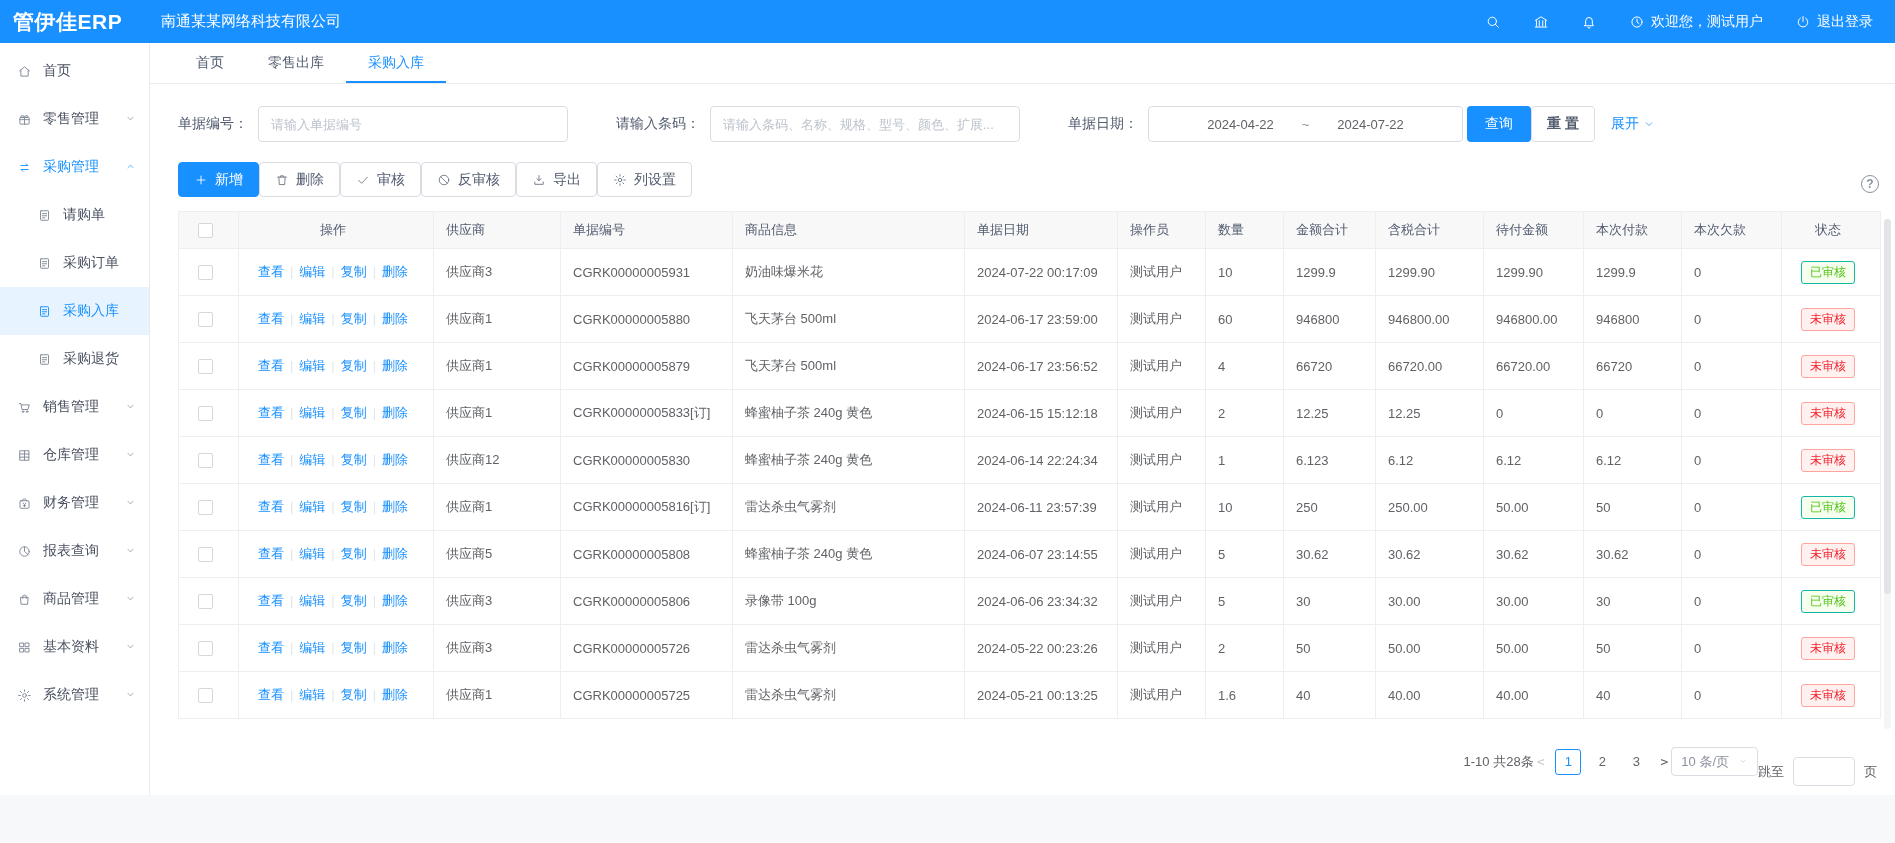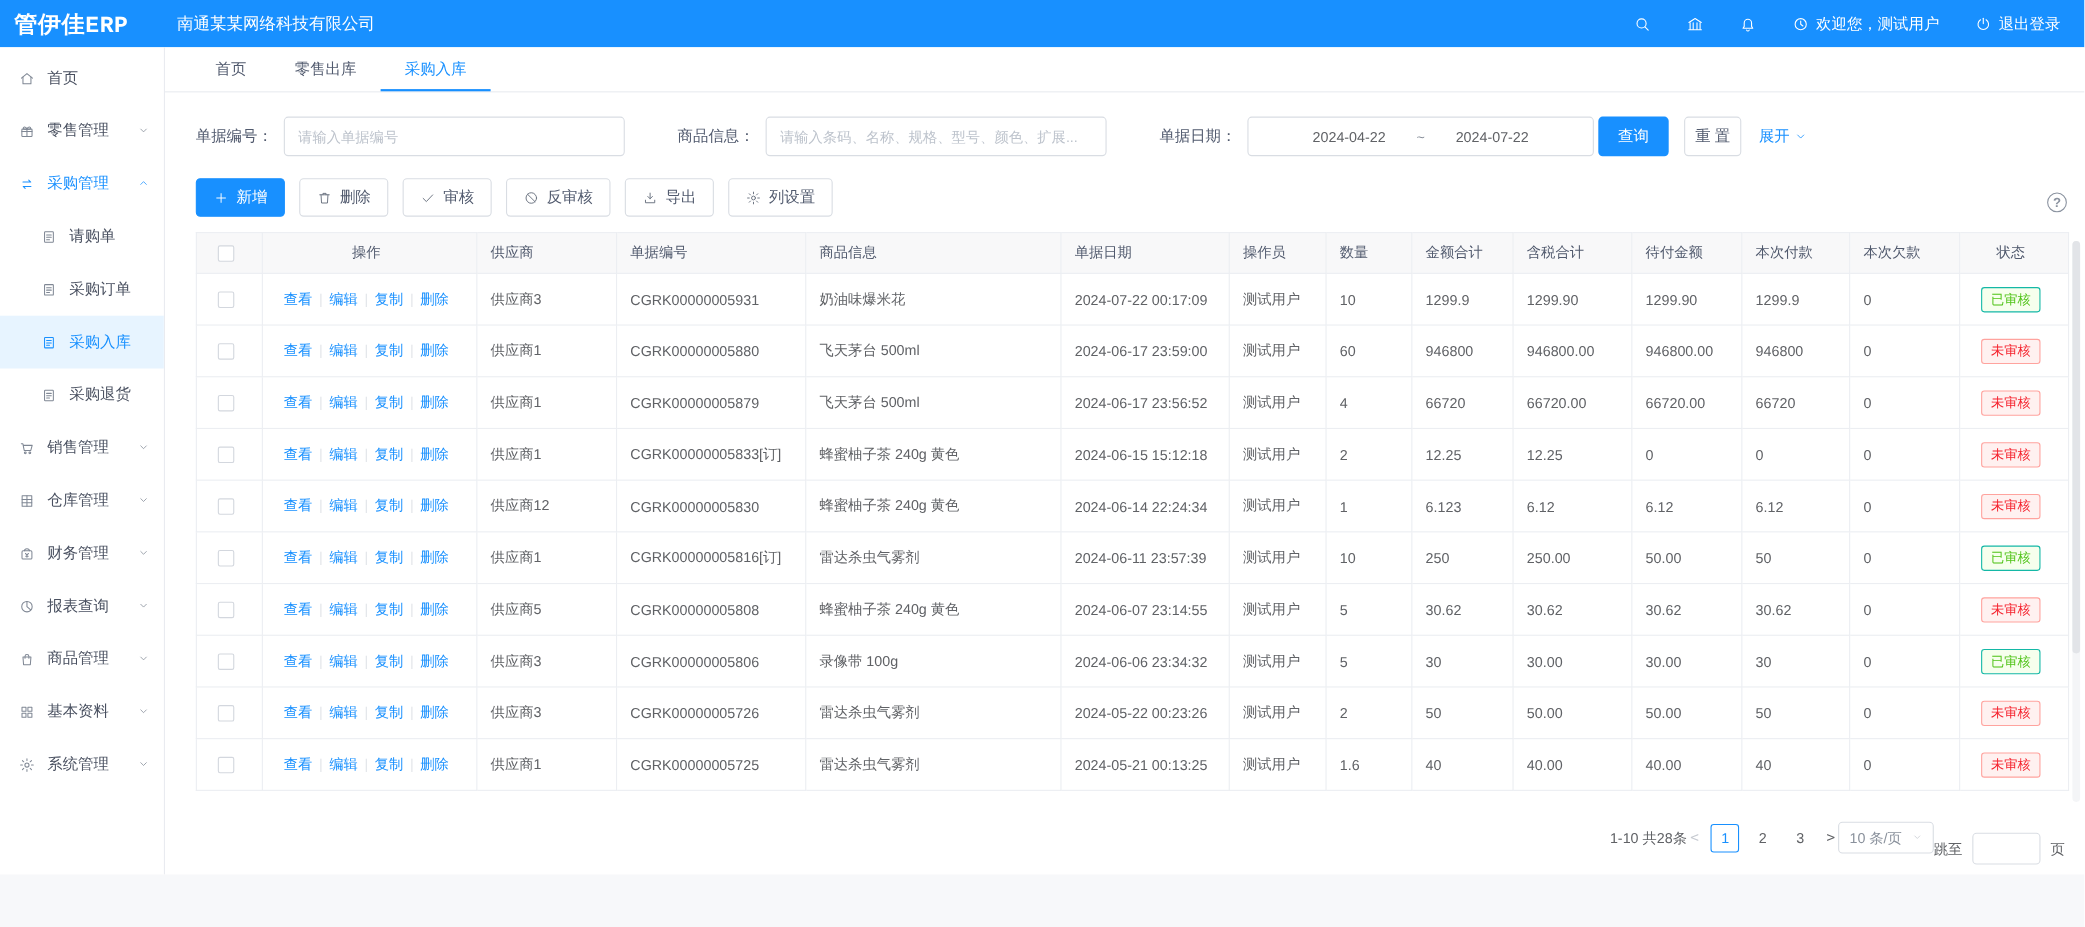--- a/index.html
+++ b/index.html
@@ -5,21 +5,21 @@
   * { box-sizing: border-box; }
   html,body { margin:0; padding:0; }
   body {
     width:1895px; height:843px; overflow:hidden; position:relative;
     background:#fff; color:#515a6e;
     font-family:"Liberation Sans","DejaVu Sans",sans-serif; font-size:14px;
   }
   .icon { display:inline-flex; align-items:center; justify-content:center; }
 
   
-  .topbar { height:43px; background:#1890ff; display:flex; align-items:center; color:#fff;font-family:Liberation Mono, monospace; }
+  .topbar { height:43px; background:#1890ff; display:flex; align-items:center; color:#fff; }
   .logo { flex:0 0 151px; padding-left:13px; font-size:21px; font-weight:700; letter-spacing:.5px; white-space:nowrap; }
   .company { font-size:15px; margin-left:10px; white-space:nowrap; }
   .topbar-right { margin-left:auto; display:flex; align-items:center; padding-right:22px; }
   .tb-item { margin-left:32px; display:flex; align-items:center; gap:6px; cursor:pointer; font-size:14px; }
 
   
   .main { display:flex; height:752px; }
   .sidebar { flex:0 0 150px; border-right:1px solid #e9ebf0; padding-top:4px; overflow:hidden; background:#fff; }
   .side-item { height:48px; display:flex; align-items:center; padding-left:17px; gap:11px; font-size:14px; color:#495060; position:relative; cursor:pointer; white-space:nowrap; }
   .side-item .icon { color:#7f8794; }
@@ -38,25 +38,25 @@
   .tab.active { color:#1890ff; border-bottom:2px solid #1890ff; }
 
   
   .filterbar { display:flex; align-items:center; padding:22px 14px 16px 28px; font-size:14px; }
   .f-group { display:flex; align-items:center; margin-right:48px; }
   .f-label { margin-right:10px; white-space:nowrap; color:#515a6e; }
   .f-input { width:310px; height:36px; border:1px solid #d9dde3; border-radius:4px; padding:0 12px; font-size:13px; color:#606266; outline:none; font-family:inherit; }
   .f-input::placeholder { color:#bdc3cc; }
   .daterange { width:315px; height:36px; border:1px solid #d9dde3; border-radius:4px; display:flex; align-items:center; justify-content:center; gap:28px; font-size:13px; color:#606266; cursor:pointer; }
   .btn-search { width:64px; height:36px; background:#1890ff; color:#fff; border:none; border-radius:4px; font-size:14px; cursor:pointer; font-family:inherit; margin-left:4px; }
-  .btn-reset { width:52px; height:36px; background:#fff; color:#515a6e; border:1px solid #d9dde3; border-radius:4px; font-size:14px; cursor:pointer; font-family:inherit; margin-left:14px; }
+  .btn-reset { width:64px; height:36px; background:#fff; color:#515a6e; border:1px solid #d9dde3; border-radius:4px; font-size:14px; cursor:pointer; font-family:inherit; margin-left:0;font-weight:bold; }
   .expand { color:#1890ff; margin-left:16px; display:flex; align-items:center; gap:4px; cursor:pointer; }
 
   
-  .toolbar { display:flex; gap:13px; padding:4px 14px 14px 28px; flex:0 0 auto; }
+  .toolbar { display:flex; padding:4px 14px 14px 28px; flex:0 0 auto; }
   .tbtn { height:35px; display:inline-flex; align-items:center; gap:7px; padding:0 15px; border:1px solid #d9dde3; background:#fff; border-radius:4px; font-size:14px; color:#515a6e; cursor:pointer; font-family:inherit; }
   .tbtn .icon { color:#6a7280; }
   .tbtn.primary { background:#1890ff; border-color:#1890ff; color:#fff; }
   .tbtn.primary .icon { color:#fff; }
   .help { position:absolute; top:132px; right:16px; width:18px; height:18px; border:1.5px solid #8b93a0; border-radius:50%; color:#8b93a0; font-size:12px; font-weight:bold; display:flex; align-items:center; justify-content:center; cursor:pointer; }
 
   
   .table-wrap { padding:0 14px 0 28px; }
   table { width:100%; border-collapse:collapse; table-layout:fixed; font-size:13px; color:#606266; }
   th, td { border:1px solid #eceef2; }
@@ -323,21 +323,21 @@
         <div class="tab">零售出库</div>
         <div class="tab active">采购入库</div>
       </div>
 
     <div class="filterbar">
       <div class="f-group">
         <span class="f-label">单据编号：</span>
         <input class="f-input" placeholder="请输入单据编号" style="">
       </div>
       <div class="f-group">
-        <span class="f-label">商品信息：</span>
+        <span class="f-label">请输入条码：</span>
         <input class="f-input" placeholder="请输入条码、名称、规格、型号、颜色、扩展..." style="">
       </div>
       <div class="f-group" style="margin-right:0">
         <span class="f-label">单据日期：</span>
         <div class="daterange">
           <span>2024-04-22</span>
           <span style="color:#8a919c">~</span>
           <span>2024-07-22</span>
         </div>
       </div>

